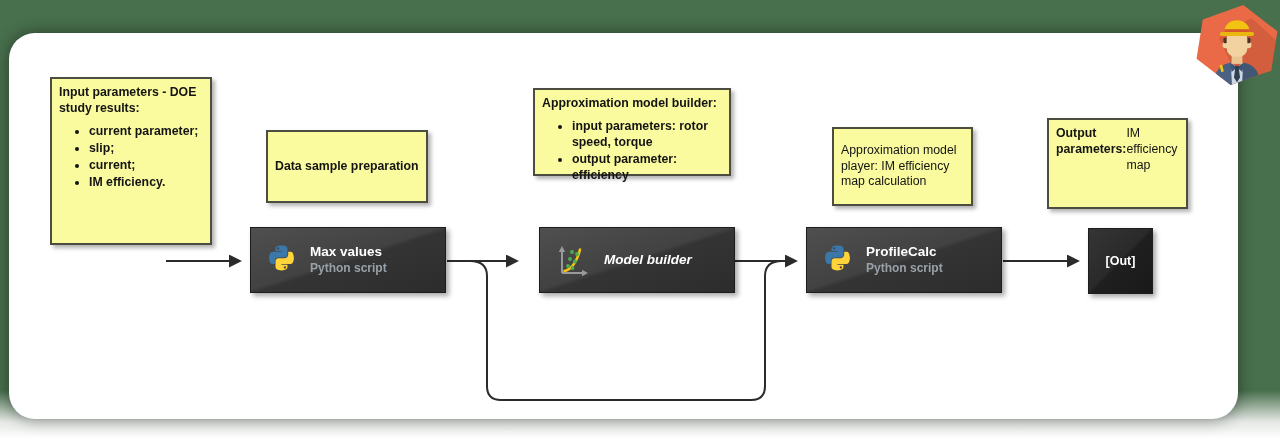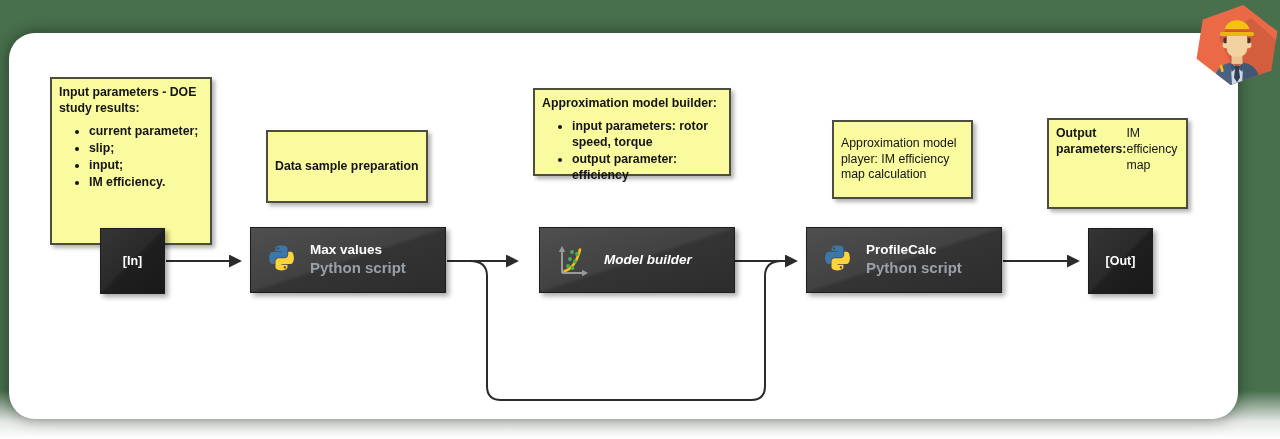--- a/index.html
+++ b/index.html
@@ -31,21 +31,21 @@
     color:var(--note-text);
     font-size:12.3px; line-height:1.3;
     padding:6px 7px;
   }
   .note b, .note .nt{font-weight:bold;}
   .note ul{margin:7px 0 0 30px;}
   .note li{margin:1px 0; font-weight:bold;}
   .note--n1{left:50px; top:77px; width:162px; height:168px;}
   .note--n2{left:266px; top:130px; width:162px; height:73px; display:flex; align-items:center; font-weight:bold; white-space:nowrap;}
   .note--n3{left:533px; top:88px; width:198px; height:88px;}
-  .note--n4{left:832px; top:120px; width:141px; height:79px; display:flex; align-items:center;}
+  .note--n4{left:832px; top:127px; width:141px; height:79px; display:flex; align-items:center;}
   .note--n5{left:1047px; top:118px; width:141px; height:91px; display:flex; flex-direction:row; justify-content:center;}
 
   .node{
     position:absolute; z-index:3;
     border:1px solid #1d1d1d;
     box-shadow:3px 3px 5px rgba(0,0,0,0.35);
     display:flex; align-items:center;
     color:var(--block-title);
   }
   .node--script{
@@ -57,21 +57,21 @@
     width:65px; height:66px; top:228px;
     background:linear-gradient(to bottom right, #353535 0%, #2a2a2a 48%, #1f1f1f 52%, #191919 100%);
     justify-content:center; font-weight:bold; font-size:12.5px;
   }
   .node--maxvalues{left:250px;}
   .node--modelbuilder{left:539px;font-style:italic;}
   .node--profilecalc{left:806px;}
   .node--in{left:100px;}
   .node--out{left:1088px;}
   .node-title{font-weight:bold; font-size:13.5px; line-height:1.25;}
-  .node-subtitle{font-weight:bold; font-size:15px; line-height:1.25; color:var(--block-subtitle);}
+  .node-subtitle{font-weight:bold; font-size:12px; line-height:1.25; color:var(--block-subtitle);}
   .node-icon{flex:0 0 auto; display:flex;}
 
   .py-blue{fill:var(--python-blue);}
   .py-yellow{fill:var(--python-yellow);}
   .axis{stroke:var(--axis-gray); stroke-width:2; fill:none;}
   .axis-tri{fill:var(--axis-gray);}
   .dot{fill:var(--dot-green);}
   .curve{stroke:var(--curve-yellow); stroke-width:2.6; fill:none; stroke-linecap:round;}
 
   .badge{position:absolute; left:1192px; top:3px; width:90px; height:84px; z-index:4;}
@@ -94,21 +94,21 @@
     <path class="connector" d="M470,261 Q487,261 487,276 L487,386 Q487,400 501,400 L751,400 Q765,400 765,386 L765,276 Q765,261 782,261"></path>
     <path class="connector" d="M724,261 L796,261" marker-end="url(#ah)"></path>
     <path class="connector" d="M1003,261 L1078,261" marker-end="url(#ah)"></path>
   </svg>
 
   <div class="note note--n1">
     <span class="nt">Input parameters - DOE study results:</span>
     <ul>
       <li>current parameter;</li>
       <li>slip;</li>
-      <li>input;</li>
+      <li>current;</li>
       <li>IM efficiency.</li>
     </ul>
   </div>
 
   <div class="note note--n2">
     <span>Data sample preparation</span>
   </div>
 
   <div class="note note--n3">
     <span class="nt">Approximation model builder:</span>
@@ -120,23 +120,20 @@
 
   <div class="note note--n4">
     <span>Approximation model player: IM efficiency map calculation</span>
   </div>
 
   <div class="note note--n5">
     <span class="nt">Output parameters:</span>
     <span>IM efficiency map</span>
   </div>
 
-  <div class="node node--port node--in">
-    <span>[In]</span>
-  </div>
 
   <div class="node node--script node--maxvalues">
     <span class="node-icon">
       <svg width="31" height="31" viewBox="0 0 128 128" xmlns="http://www.w3.org/2000/svg" aria-hidden="true">
         <path class="py-blue" d="M63.391 1.988c-4.222.02-8.252.379-11.8 1.007-10.45 1.846-12.346 5.71-12.346 12.837v9.411h24.693v3.137H29.977c-7.176 0-13.46 4.313-15.426 12.521-2.268 9.405-2.368 15.275 0 25.096 1.755 7.311 5.947 12.519 13.124 12.519h8.491V67.234c0-8.151 7.051-15.34 15.426-15.34h24.665c6.866 0 12.346-5.654 12.346-12.548V15.833c0-6.693-5.646-11.72-12.346-12.837-4.244-.706-8.645-1.027-12.866-1.008zM50.037 9.557c2.55 0 4.634 2.117 4.634 4.721 0 2.593-2.083 4.69-4.634 4.69-2.56 0-4.633-2.097-4.633-4.69-.001-2.604 2.073-4.721 4.633-4.721z"></path>
         <path class="py-yellow" d="M91.682 28.38v10.966c0 8.5-7.208 15.655-15.426 15.655H51.591c-6.756 0-12.346 5.783-12.346 12.549v23.515c0 6.691 5.818 10.628 12.346 12.547 7.816 2.297 15.312 2.713 24.665 0 6.216-1.801 12.346-5.423 12.346-12.547v-9.412H63.938v-3.138h37.012c7.176 0 9.852-5.005 12.348-12.519 2.578-7.735 2.467-15.174 0-25.096-1.774-7.145-5.161-12.521-12.348-12.521h-9.268zM77.809 87.927c2.561 0 4.634 2.097 4.634 4.692 0 2.602-2.074 4.719-4.634 4.719-2.55 0-4.633-2.117-4.633-4.719 0-2.595 2.083-4.692 4.633-4.692z"></path>
       </svg>
     </span>
     <span>
       <div class="node-title">Max values</div>

